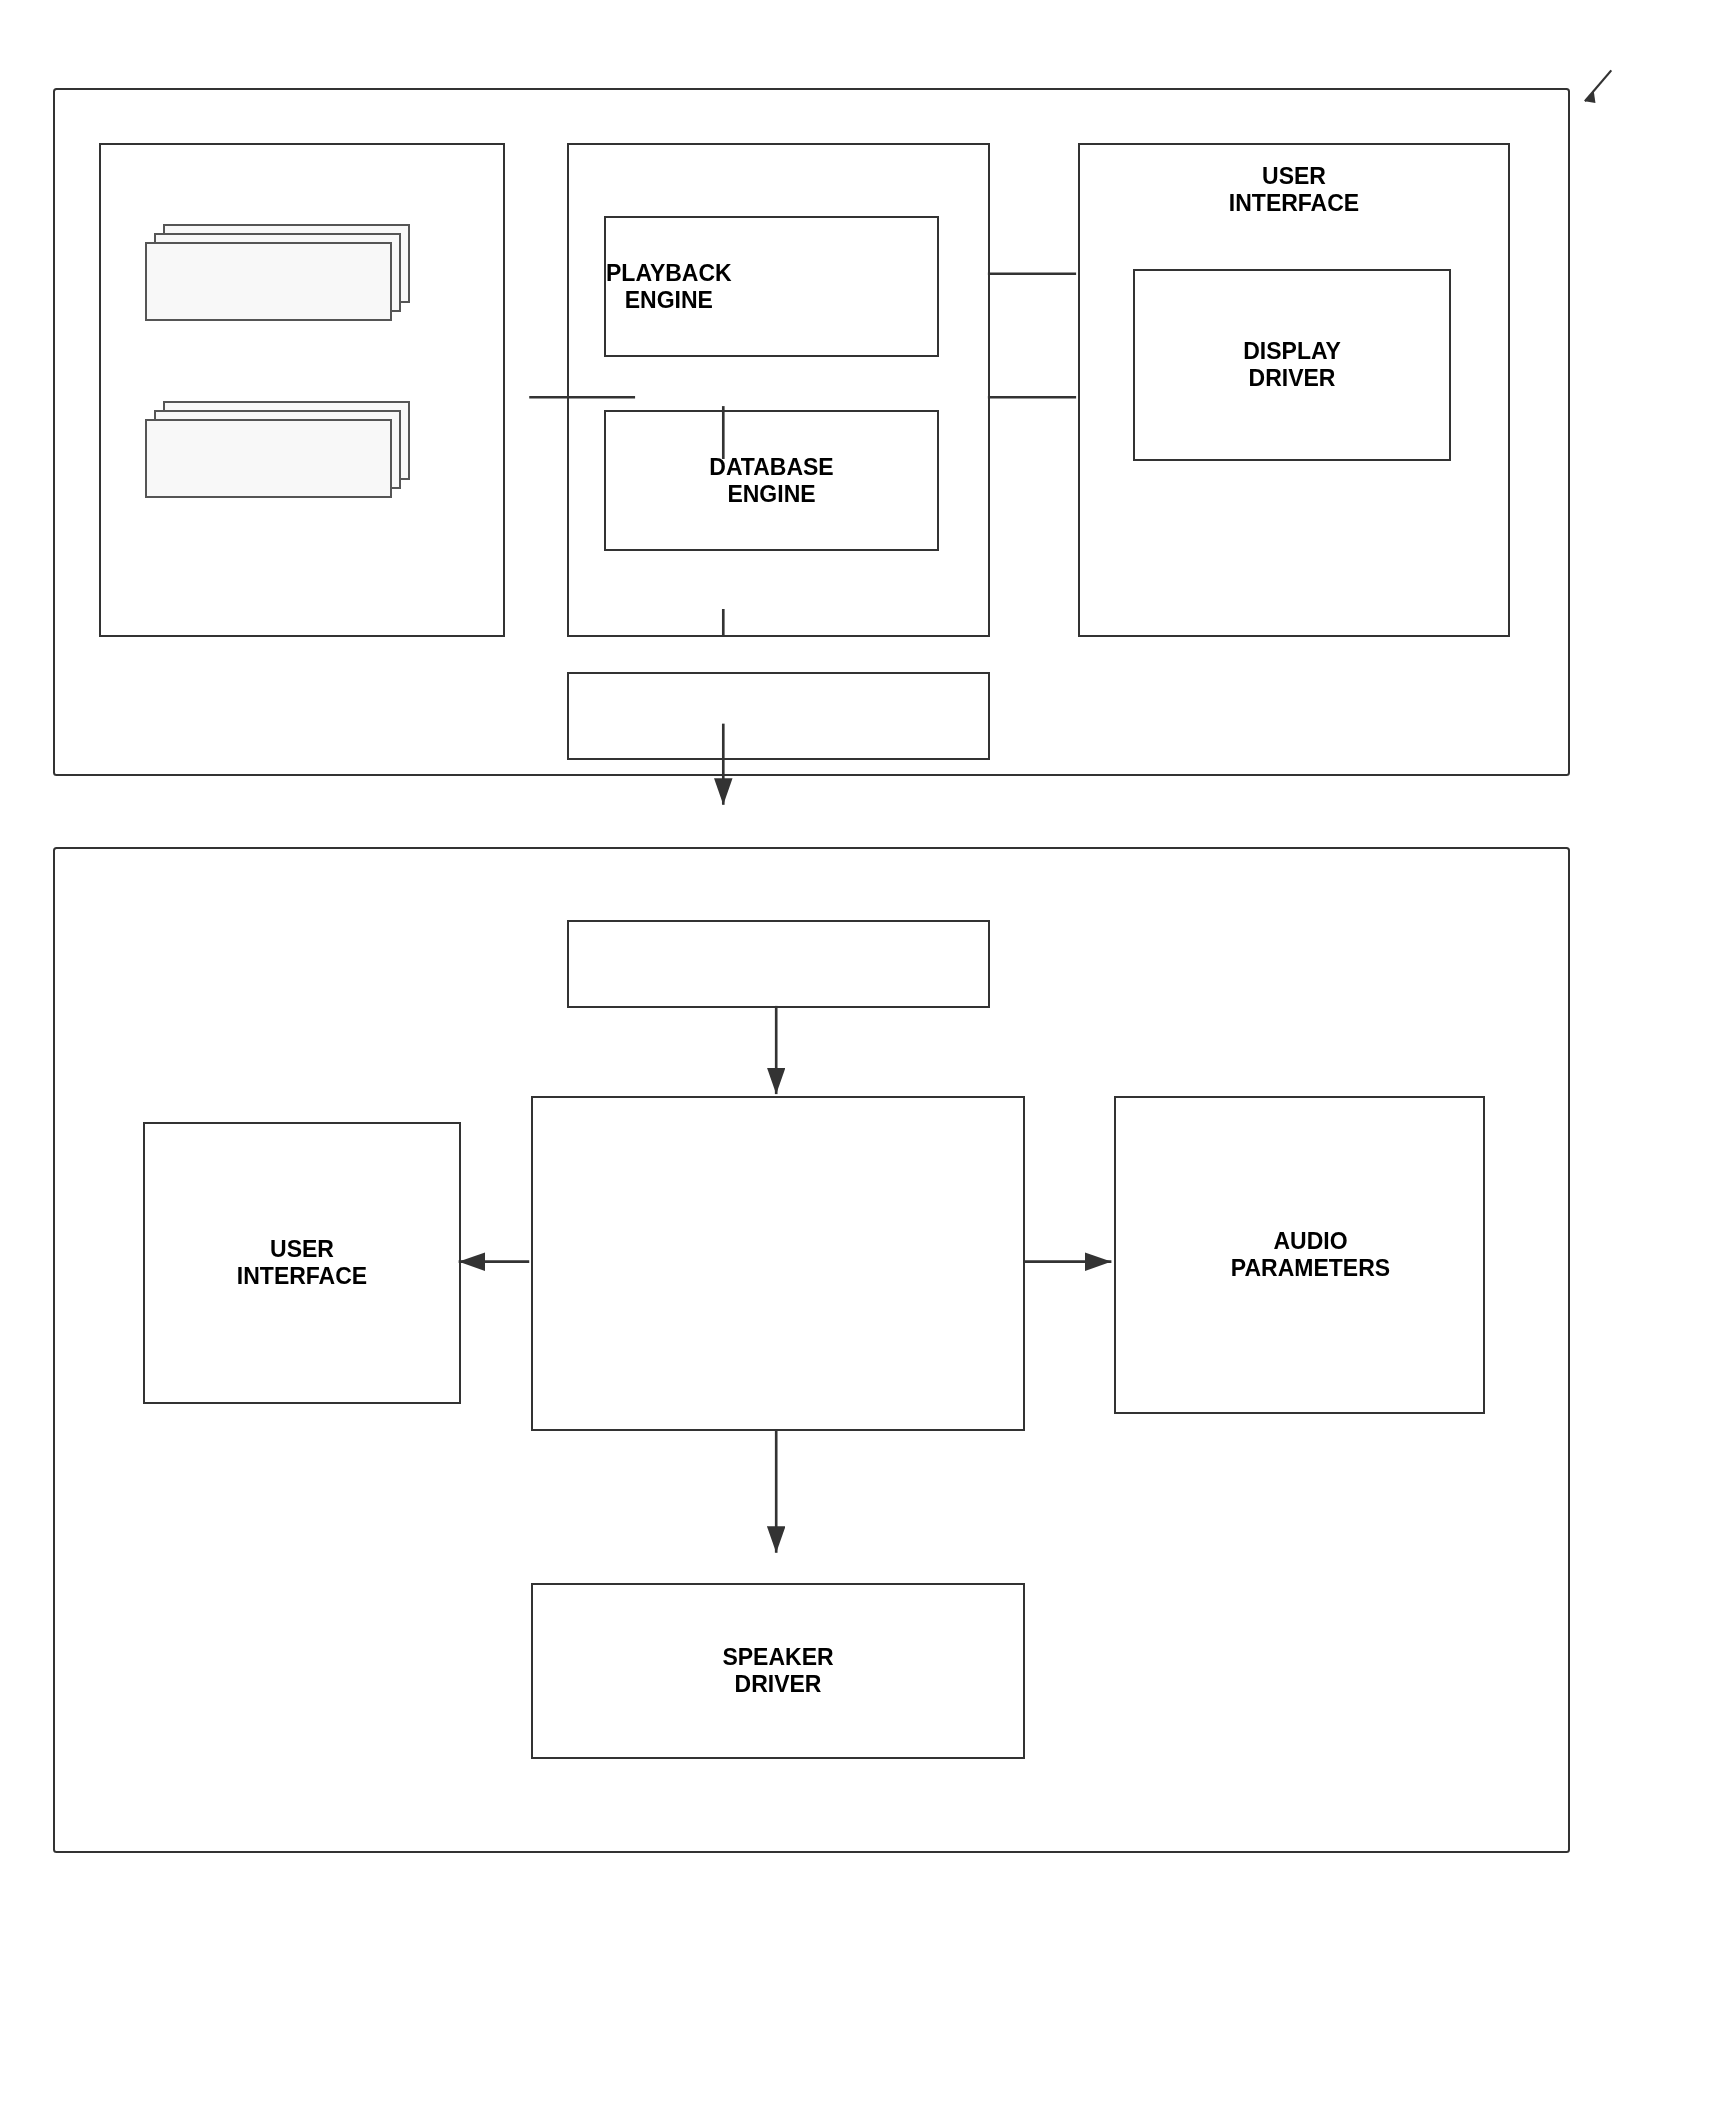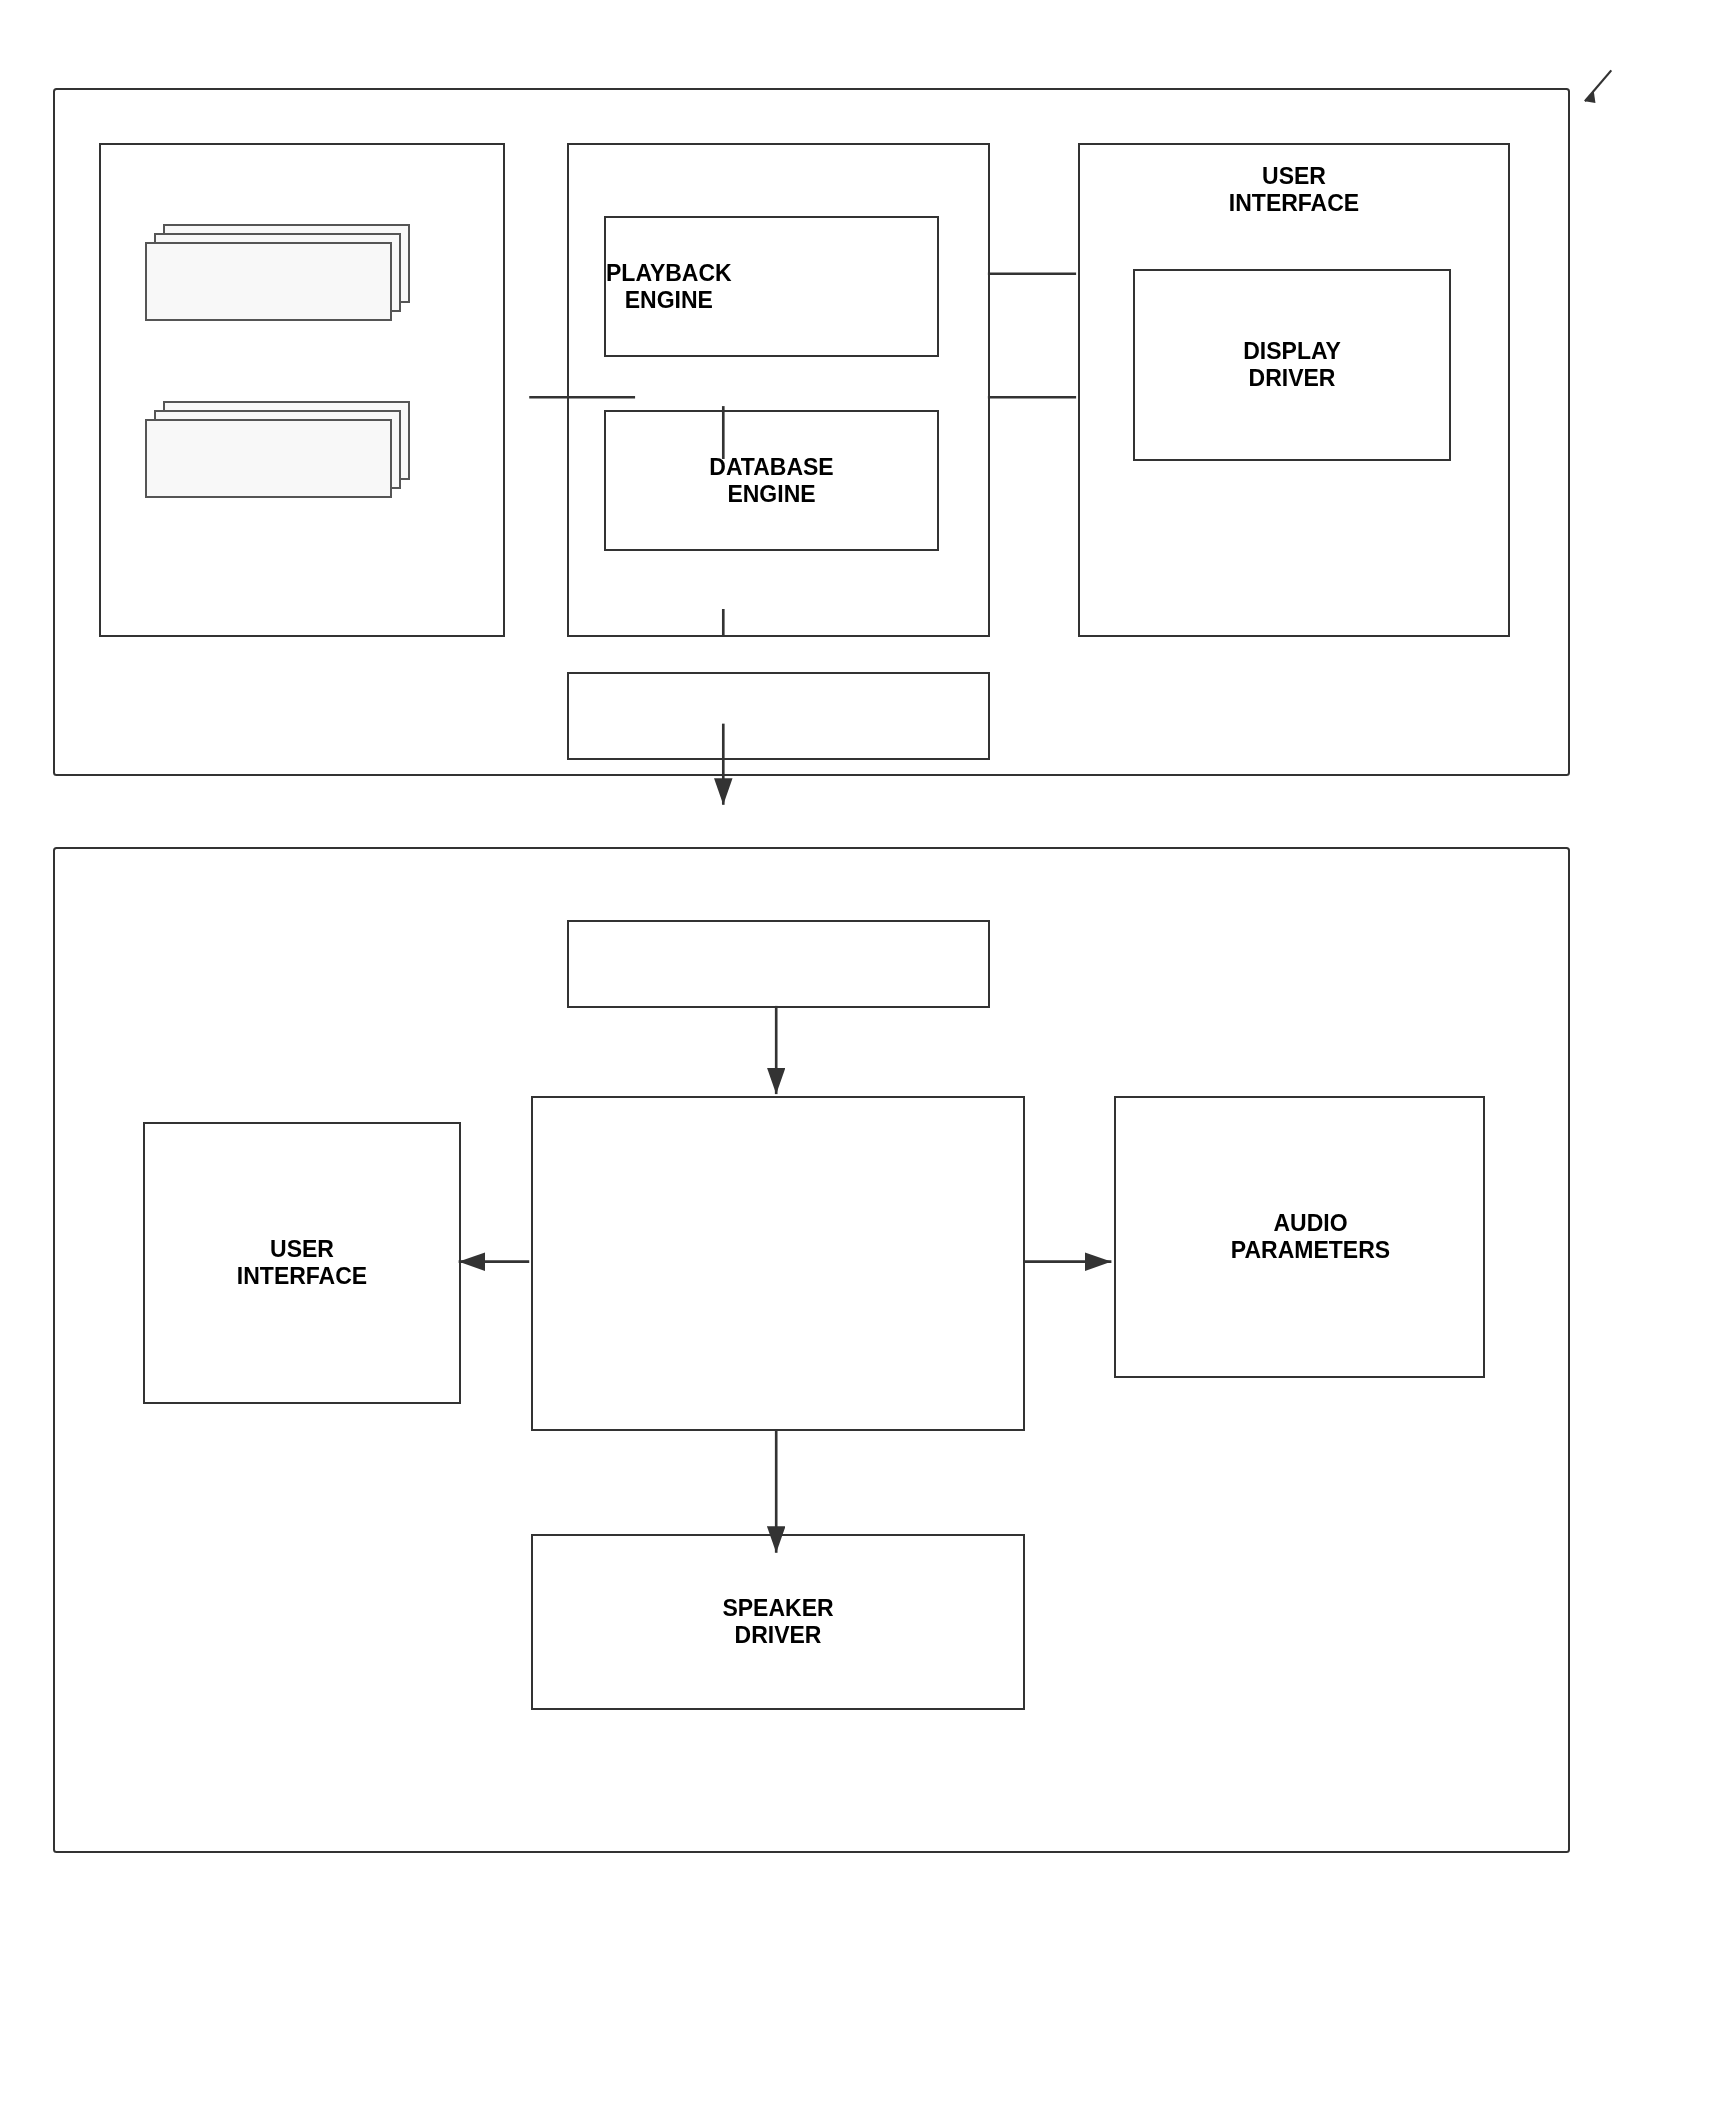--- a/index.html
+++ b/index.html
@@ -359,42 +359,42 @@
       font-size: 21px;
       font-style: italic;
     }
 
     
     .audio-box {
       position: absolute;
       top: 247px;
       left: 1059px;
       width: 371px;
-      height: 282px;
+      height: 318px;
       border: 2.6px solid #333;
       display: flex;
       align-items: center;
       justify-content: center;
       font-size: 23px;
       font-weight: bold;
       text-align: center;
       padding-left: 22px;
     }
     .ref-228 {
       position: absolute;
       top: 221px;
       left: 1394px;
       font-size: 21px;
       font-style: italic;
     }
 
     
     .speaker-box {
       position: absolute;
-      top: 685px;
+      top: 734px;
       left: 476px;
       width: 494px;
       height: 176px;
       border: 2.6px solid #333;
       display: flex;
       align-items: center;
       justify-content: center;
       font-size: 23px;
       font-weight: bold;
       text-align: center;

